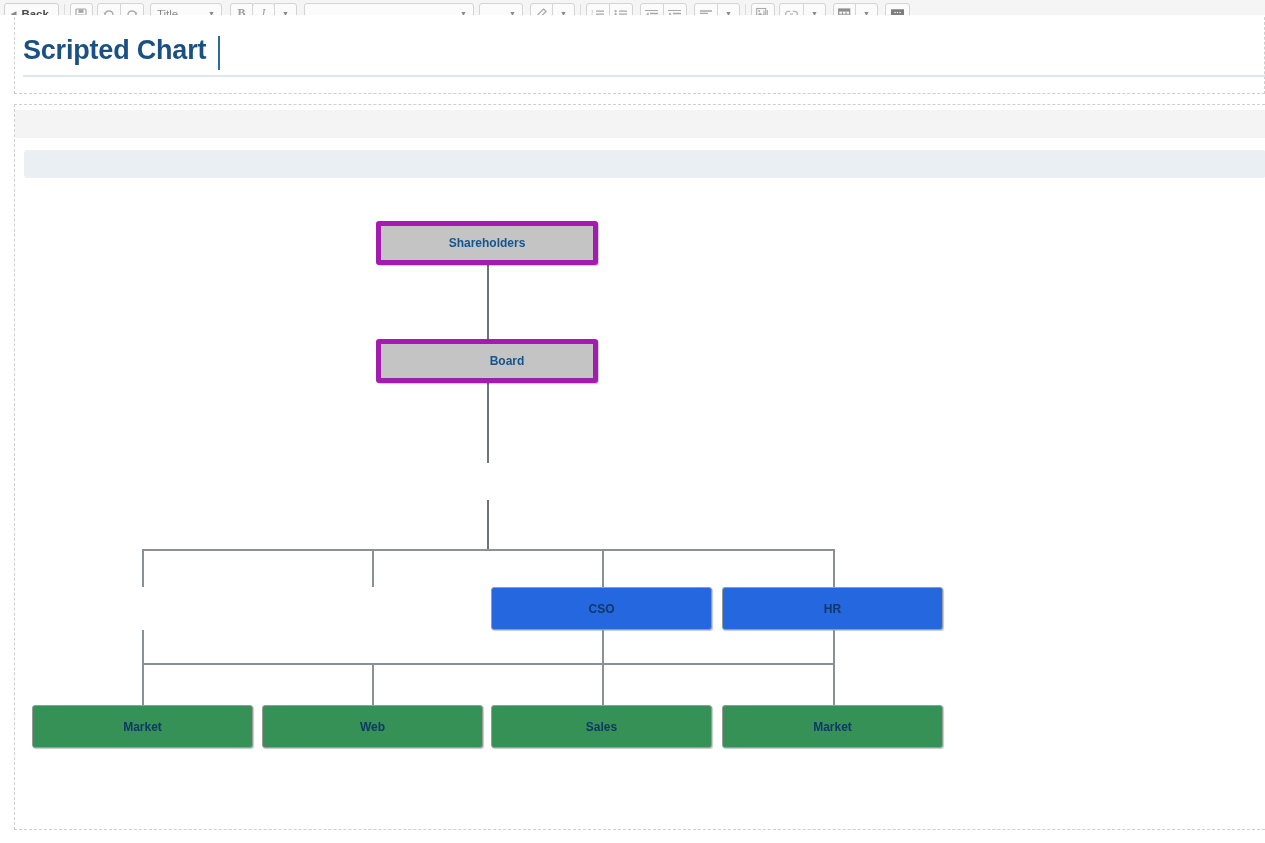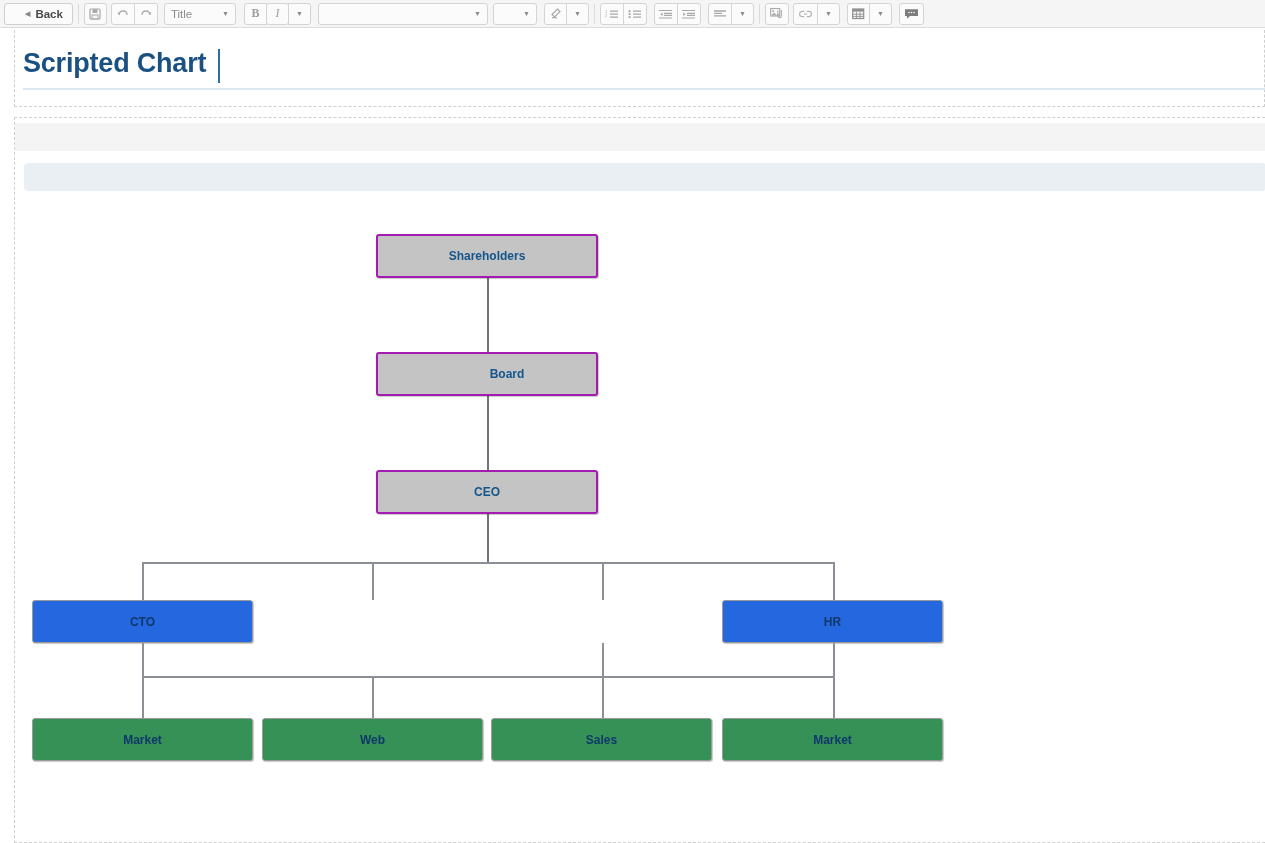--- a/index.html
+++ b/index.html
@@ -36,38 +36,38 @@
     font-size: 11px;
     padding: 0 4px;
     position: relative;
   }
   .tb-btn.first { border-radius: 3px 0 0 3px; }
   .tb-btn.last  { border-radius: 0 3px 3px 0; margin-right: 0; }
   .tb-btn.solo  { border-radius: 3px; margin-right: 0; }
   .tb-back {
     height: 22px; border: 1px solid #cfcfcf; background: #fbfbfb;
     border-radius: 3px; display: flex; align-items: center;
-    padding: 0 9px 0 20px; color: #4a4a4a;
+    padding: 0 9px 0 6px; color: #4a4a4a;
     font-size: 11.5px; font-weight: bold; gap: 5px;
   }
   .tb-caret { color: #8a8a8a; font-size: 7px; line-height: 1; }
   .tb-select {
     height: 22px; border: 1px solid #d4d4d4; background: #fbfbfb;
     border-radius: 3px; display: flex; align-items: center;
     justify-content: space-between;
     padding: 0 6px; color: #8f8f8f; font-size: 11.5px;
   }
   .tb-select.sel-title { width: 72px; color: #8a8a8a; }
   .tb-select.sel-font  { width: 170px; }
   .tb-select.sel-size  { width: 44px; }
   .tb-icon { display: block; }
 
   
   #doc {
-    position: absolute; left: 0; top: 28px;
+    position: absolute; left: 0; top: 15px;
     width: 1265px; height: 815px;
     background: #ffffff;
   }
   #title-region {
     position: absolute; left: 14px; top: 2px;
     width: 1251px; height: 77px;
     border: 1px dashed #cfcfcf;
     border-top: none;
   }
   #doc-title {
@@ -113,21 +113,21 @@
     font-size: 13px; color: #3b3b3b;
     font-family: "DejaVu Sans", sans-serif;
   }
   .node {
     position: absolute;
     display: flex; align-items: center; justify-content: center;
     font-size: 12px; font-weight: bold;
     border-radius: 3px;
     box-shadow: 1px 1px 1px rgba(0,0,0,0.22);
   }
-  .node.gray  { background: #c4c4c4; border: 2px solid #a21caf; color: #14558c; }
+  .node.gray  { background: #c4c4c4; border: 5px solid #a21caf; color: #14558c; }
   .node.blue  { background: #2467de; border: 1px solid #9a9a9a; color: #10386b; }
   .node.green { background: #359155; border: 1px solid #9a9a9a; color: #10386b; }
 
   .conn {
     position: absolute;
     background: #6f7478;
   }
   .conn.v { width: 1.5px; }
   .conn.h { height: 1.5px; }
   .conn.thin { background: #8b9096; }
@@ -345,22 +345,22 @@
       <div class="conn v" style="left:472px; top:277px; height:81px;"></div>
 
       <div class="conn v" style="left:472px; top:395px; height:50px;"></div>
 
       <div class="conn h thin" style="left:127px; top:444px; width:692px;"></div>
       <div class="conn v thin" style="left:127px; top:444px; height:38px;"></div>
       <div class="conn v thin" style="left:357px; top:444px; height:38px;"></div>
       <div class="conn v thin" style="left:587px; top:444px; height:38px;"></div>
       <div class="conn v thin" style="left:818px; top:444px; height:38px;"></div>
 
-      <div class="node blue" style="left:17px;  top:482px; width:221px; height:43px;">
-        <span>CTO</span>
+      <div class="node blue" style="left:476px; top:482px; width:221px; height:43px;">
+        <span>CSO</span>
       </div>
       <div class="node blue" style="left:707px; top:482px; width:221px; height:43px;">
         <span>HR</span>
       </div>
 
       <div class="conn v thin" style="left:127px; top:525px; height:33px;"></div>
       <div class="conn v thin" style="left:587px; top:525px; height:33px;"></div>
       <div class="conn v thin" style="left:818px; top:525px; height:33px;"></div>
 
       <div class="conn h thin" style="left:127px; top:558px; width:692px;"></div>
@@ -381,19 +381,16 @@
       <div class="node green" style="left:476px; top:600px; width:221px; height:43px;">
         <span>Sales</span>
       </div>
 
       <div class="node gray" style="left:361px; top:116px; width:222px; height:44px;">
         <span>Shareholders</span>
       </div>
       <div class="node gray" style="left:361px; top:234px; width:222px; height:44px;padding-left:40px;">
         <span>Board</span>
       </div>
-      <div class="node gray" style="left:361px; top:352px; width:222px; height:44px;">
-        <span>CEO</span>
-      </div>
 
     </div>
   </div>
 </div>
 
 </body></html>

